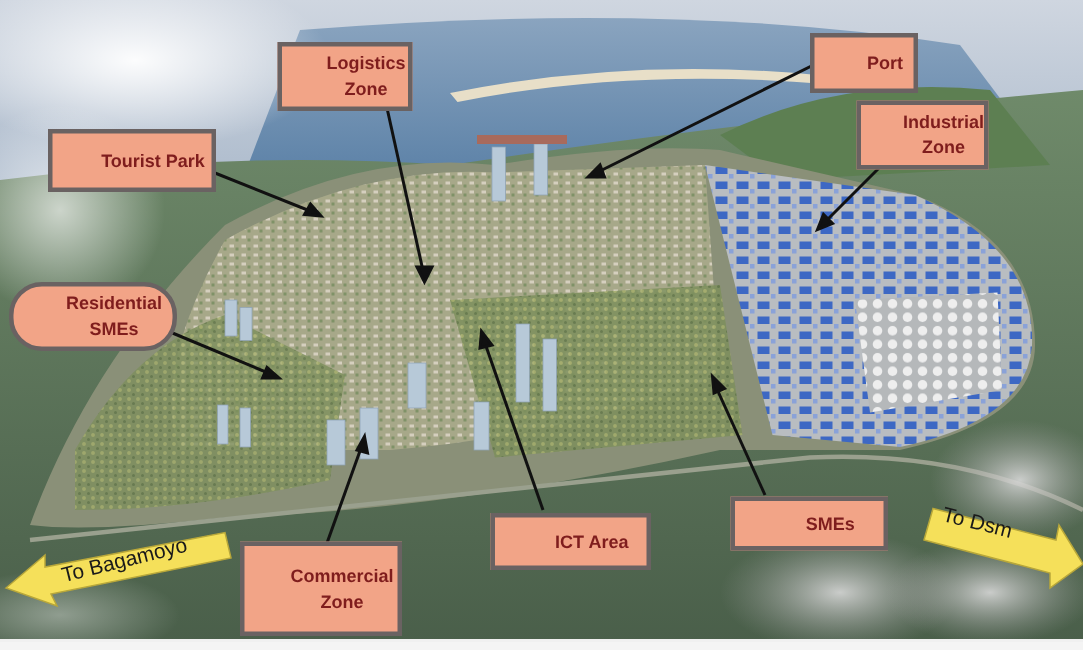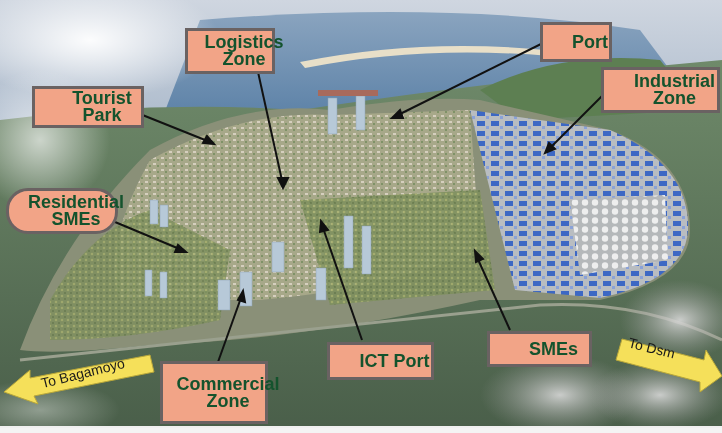--- a/index.html
+++ b/index.html
@@ -2,21 +2,21 @@
 <html><head>
 <meta charset="utf-8">
 <style>
   html, body { margin:0; padding:0; }
   body { width:722px; height:433px; overflow:hidden; background:#f4f4f4; font-family:"Liberation Sans", sans-serif; }
   #stage { position:relative; width:722px; height:428px; overflow:hidden; }
   #stage svg.scene { position:absolute; left:0; top:0; }
   .label {
     position:absolute; box-sizing:border-box;
     background:#f2a487; border:3px solid #6a6262;
-    color:#14532d; font-weight:bold; font-size:18px; line-height:17px;
+    color:#7f1d1d; font-weight:bold; font-size:12px; line-height:17px;
     display:flex; align-items:center; justify-content:center; text-align:center;
     font-family:"Liberation Sans", sans-serif;
     padding-left:28px;
   }
   .arrow-sign {
     position:absolute; color:#1a1a1a; font-size:14px; font-family:"Liberation Sans", sans-serif;
   }
 </style>
 </head>
 <body>
@@ -137,31 +137,31 @@
 
   <div class="label" style="left:185px;top:28px;width:90px;height:46px;">
     <div><span>Logistics</span><br><span>Zone</span></div>
   </div>
   <div class="label" style="left:540px;top:22px;width:72px;height:40px;">
     <span>Port</span>
   </div>
   <div class="label" style="left:32px;top:86px;width:112px;height:42px;">
     <span>Tourist Park</span>
   </div>
-  <div class="label" style="left:601px;top:67px;width:119px;height:46px;">
+  <div class="label" style="left:571px;top:67px;width:88px;height:46px;">
     <div><span>Industrial</span><br><span>Zone</span></div>
   </div>
   <div class="label" style="left:6px;top:188px;width:112px;height:46px;border-radius:22px;">
     <div><span>Residential</span><br><span>SMEs</span></div>
   </div>
   <div class="label" style="left:160px;top:361px;width:108px;height:63px;">
     <div><span>Commercial</span><br><span>Zone</span></div>
   </div>
   <div class="label" style="left:327px;top:342px;width:107px;height:38px;">
-    <span>ICT Port</span>
+    <span>ICT Area</span>
   </div>
   <div class="label" style="left:455px;top:331px;width:105px;height:36px;margin-left:32px;">
     <span>SMEs</span>
   </div>
 
   <div class="arrow-sign" style="left:40px;top:365px;transform:rotate(-14deg);">
     <span>To Bagamoyo</span>
   </div>
   <div class="arrow-sign" style="left:628px;top:340px;transform:rotate(14deg);">
     <span>To Dsm</span>

